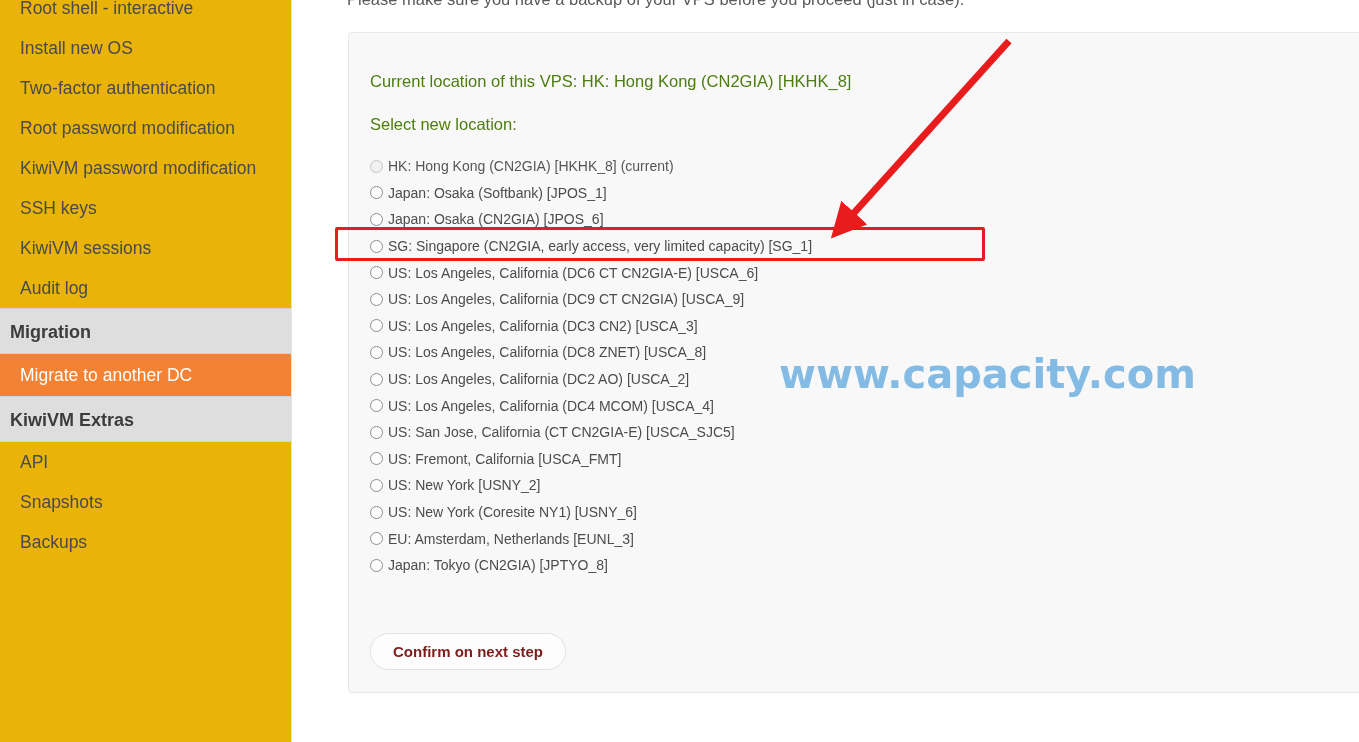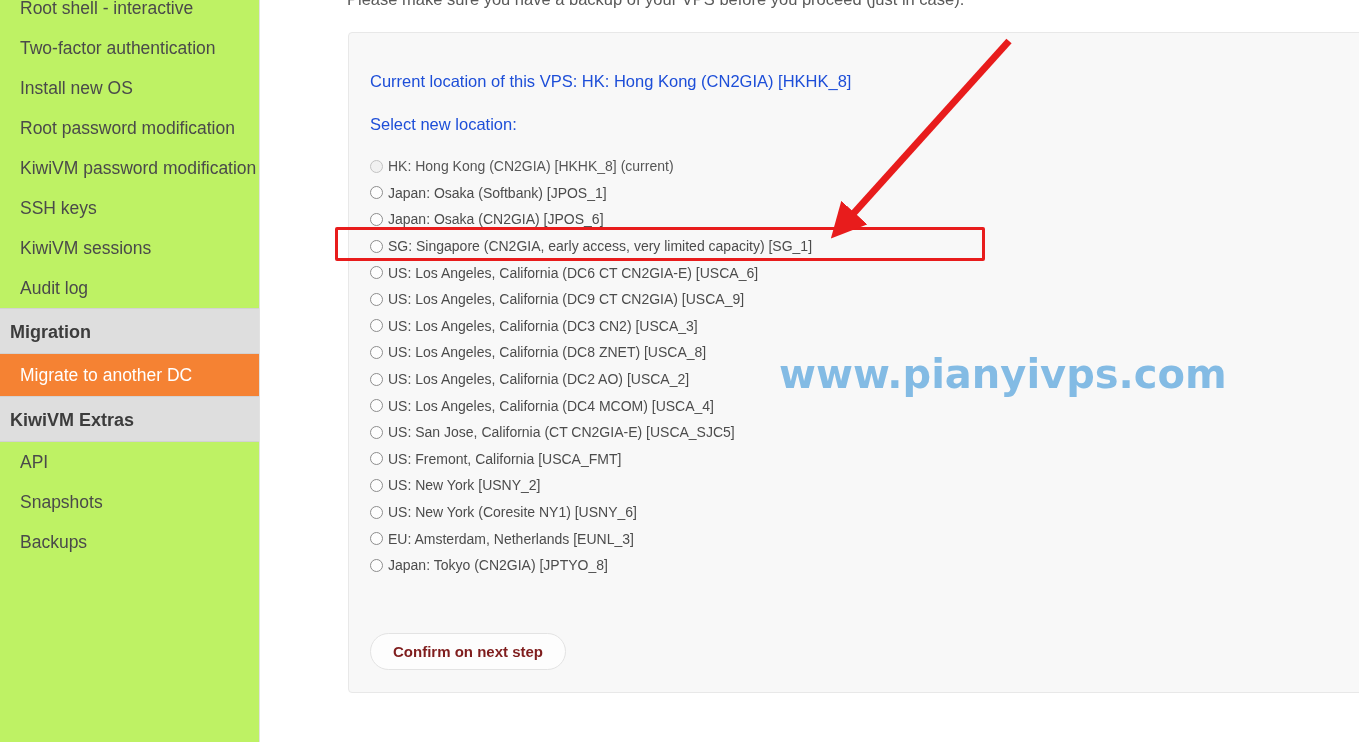--- a/index.html
+++ b/index.html
@@ -14,23 +14,23 @@
     position: relative;
     width: 1359px;
     height: 742px;
     background: #ffffff;
   }
 
   
   #sidebar {
     position: absolute;
     left: 0; top: 0;
-    width: 260px;
+    width: 292px;
     height: 742px;
-    background: #bef264;
+    background: #eab308;
     border-right: 1px solid #e2e2e2;
     overflow: hidden;
   }
   .nav-link {
     height: 40px;
     line-height: 40px;
     padding-left: 20px;
     font-size: 17.5px;
     color: #4a4a4a;
     white-space: nowrap;
@@ -79,21 +79,21 @@
     top: 32px;
     width: 1030px;
     height: 661px;
     background: #f8f8f8;
     border: 1px solid #e8e8e8;
     border-radius: 4px;
   }
   .panel-line {
     position: absolute;
     font-size: 16.5px;
-    color: #1d4ed8;
+    color: #4d7c0f;
     white-space: nowrap;
   }
   #current-location { left: 21px; top: 39px; }
   #select-label     { left: 21px; top: 82px; }
 
   #radio-list {
     position: absolute;
     left: 21px;
     top: 120px;
     width: 960px;
@@ -176,22 +176,22 @@
   }
 </style>
 </head>
 <body>
 
 <div id="app">
 
   <nav id="sidebar">
     <div id="sidebar-items">
         <div class="nav-link first">Root shell - interactive</div>
+        <div class="nav-link">Install new OS</div>
         <div class="nav-link">Two-factor authentication</div>
-        <div class="nav-link">Install new OS</div>
         <div class="nav-link">Root password modification</div>
         <div class="nav-link">KiwiVM password modification</div>
         <div class="nav-link">SSH keys</div>
         <div class="nav-link">KiwiVM sessions</div>
         <div class="nav-link">Audit log</div>
         <div class="nav-header">Migration</div>
         <div class="nav-link active">Migrate to another DC</div>
         <div class="nav-header">KiwiVM Extras</div>
         <div class="nav-link">API</div>
         <div class="nav-link">Snapshots</div>
@@ -272,21 +272,21 @@
           </div>
           <div class="radio-row">
             <span class="radio-mark"></span>
             <span class="radio-label">Japan: Tokyo (CN2GIA) [JPTYO_8]</span>
           </div>
         </div>
 
       <button id="confirm-button">Confirm on next step</button>
     </div>
 
-    <div id="watermark-center">www.pianyivps.com</div>
+    <div id="watermark-center">www.capacity.com</div>
 
   </section>
 
   <div id="highlight-box"></div>
 
   <svg id="arrow-svg" viewBox="0 0 220 230" xmlns="http://www.w3.org/2000/svg">
     <defs>
       <marker id="arrowhead" markerWidth="5" markerHeight="5" refX="2.2" refY="2.5" orient="auto">
         <polygon points="0,0 5,2.5 0,5" fill="#e81c1c"></polygon>
       </marker>

